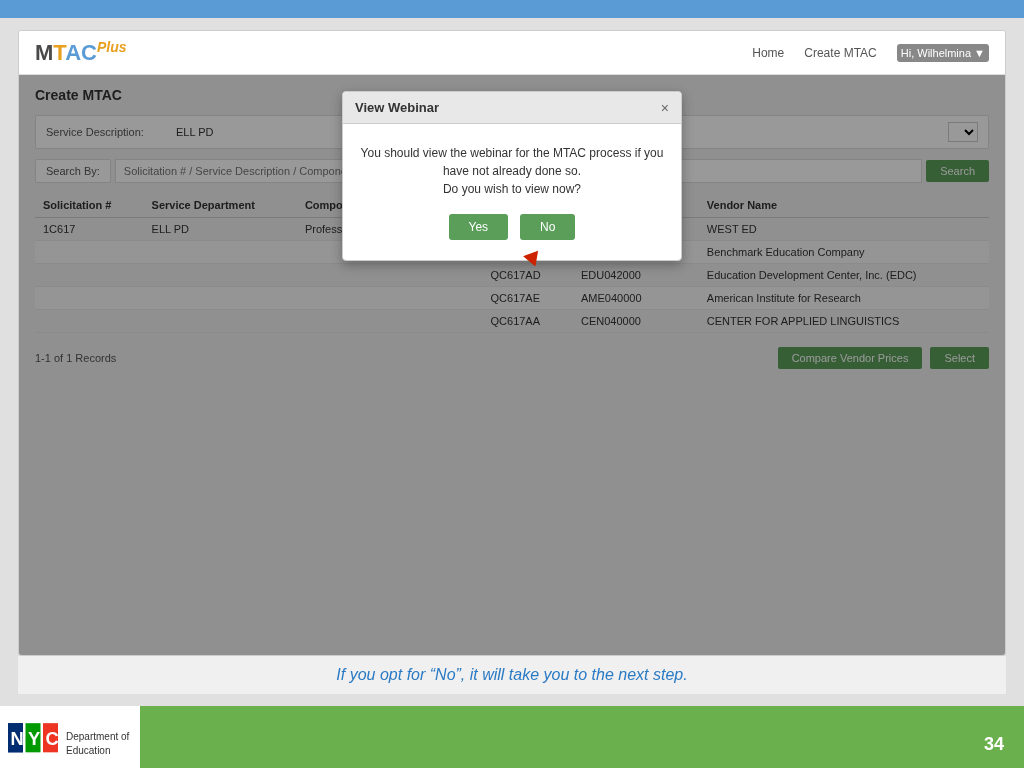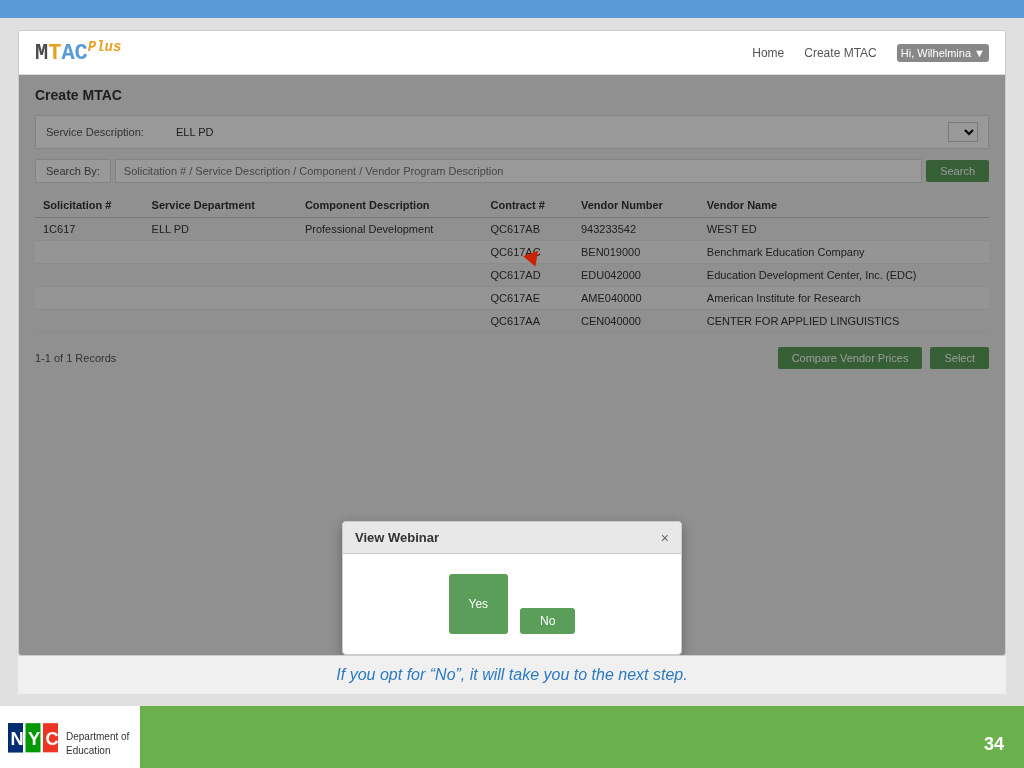--- a/index.html
+++ b/index.html
@@ -33,21 +33,20 @@
       padding: 8px 16px;
       display: flex;
       align-items: center;
       justify-content: space-between;
       border-bottom: 1px solid #ddd;
     }
 
     .app-logo {
       font-size: 22px;
       font-weight: bold;
-      font-family: Liberation Mono, monospace;
     }
     .logo-m { color: #4a4a4a; }
     .logo-t { color: #e8a020; }
     .logo-a { color: #5b9bd5; }
     .logo-c { color: #5b9bd5; }
     .logo-plus { color: #e8a020; font-style: italic; font-size: 14px; vertical-align: super; }
 
     .app-nav {
       display: flex;
       align-items: center;
@@ -205,23 +204,23 @@
       border-radius: 2px;
       cursor: pointer;
     }
 
     
     .modal-overlay {
       position: absolute;
       top: 0; left: 0; right: 0; bottom: 0;
       background: rgba(0,0,0,0.4);
       display: flex;
-      align-items: flex-end;
+      align-items: flex-start;
       justify-content: center;
-      padding-top: 32px;
+      padding-top: 16px;
     }
 
     .modal {
       background: #fff;
       border: 1px solid #ccc;
       border-radius: 4px;
       width: 340px;
       box-shadow: 0 4px 12px rgba(0,0,0,0.3);
     }
 
@@ -279,21 +278,20 @@
     }
 
     .btn-no {
       background: #5a9e5a;
       color: white;
       border: none;
       padding: 6px 20px;
       font-size: 12px;
       border-radius: 3px;
       cursor: pointer;
-      margin-top: 34px;
     }
 
     
     .cursor-arrow {
       position: absolute;
       top: 178px;
       left: 506px;
       width: 0;
       height: 0;
       border-left: 8px solid transparent;
@@ -463,20 +461,24 @@
         </div>
       </div>
 
       <div class="modal-overlay">
         <div class="modal">
           <div class="modal-header">
             <span class="modal-title">View Webinar</span>
             <button class="modal-close">×</button>
           </div>
           <div class="modal-body">
+            <p class="modal-text">
+              <span>You should view the webinar for the MTAC process if you have not already done so.</span><br>
+              <span>Do you wish to view now?</span>
+            </p>
             <div class="modal-buttons">
               <button class="btn-yes">Yes</button>
               <button class="btn-no">No</button>
             </div>
           </div>
         </div>
 
         <div class="cursor-arrow"></div>
       </div>
 

